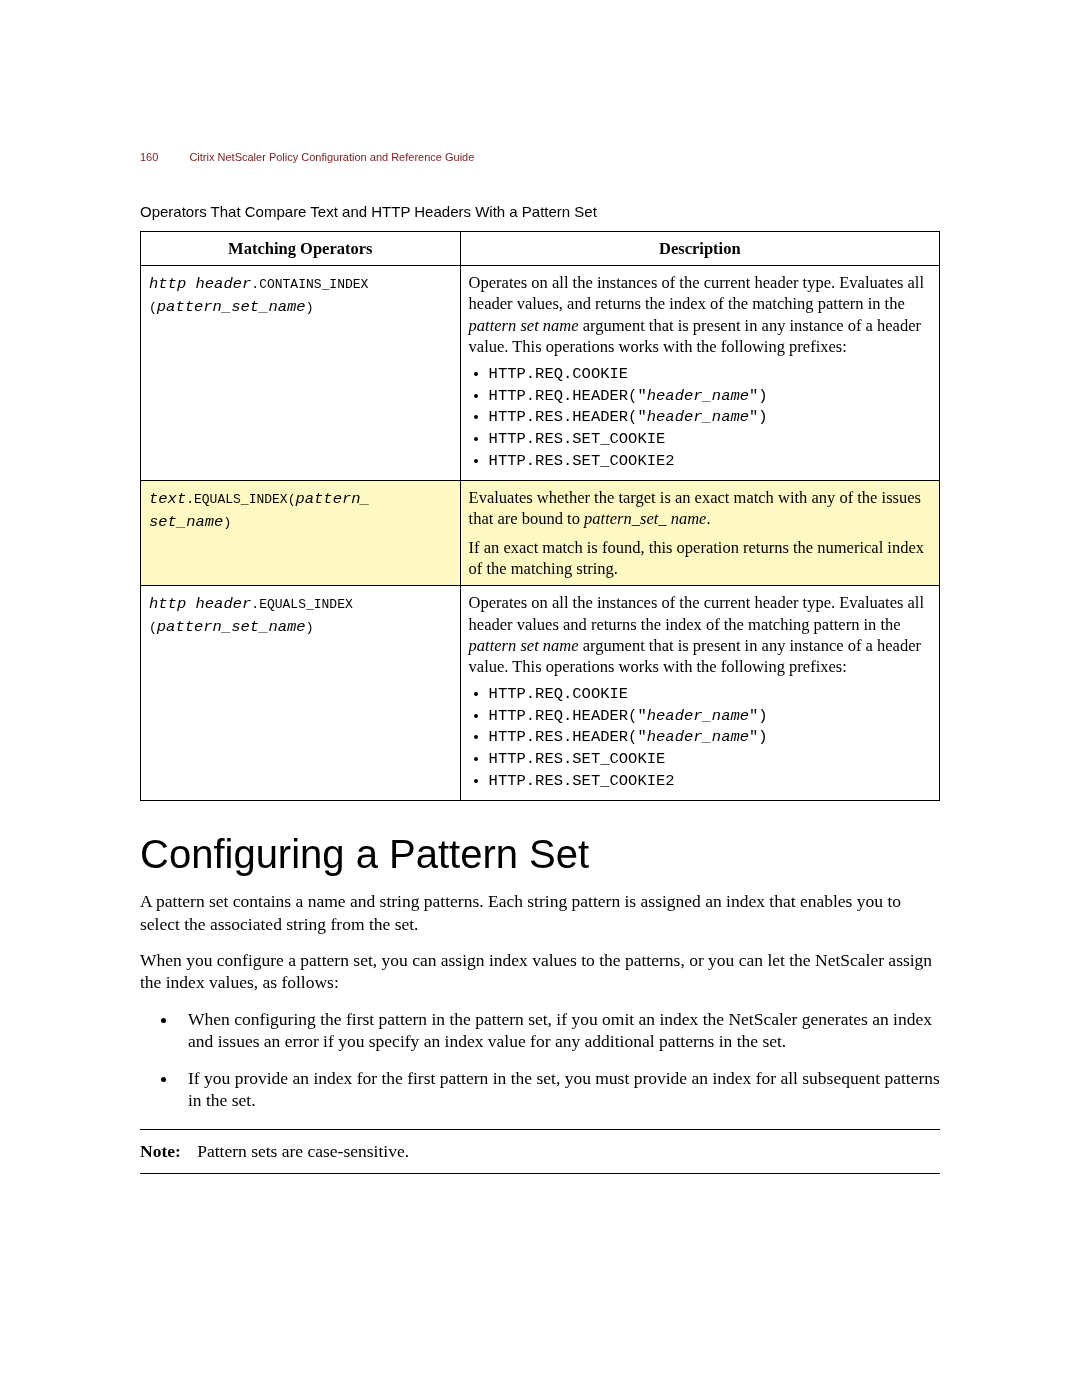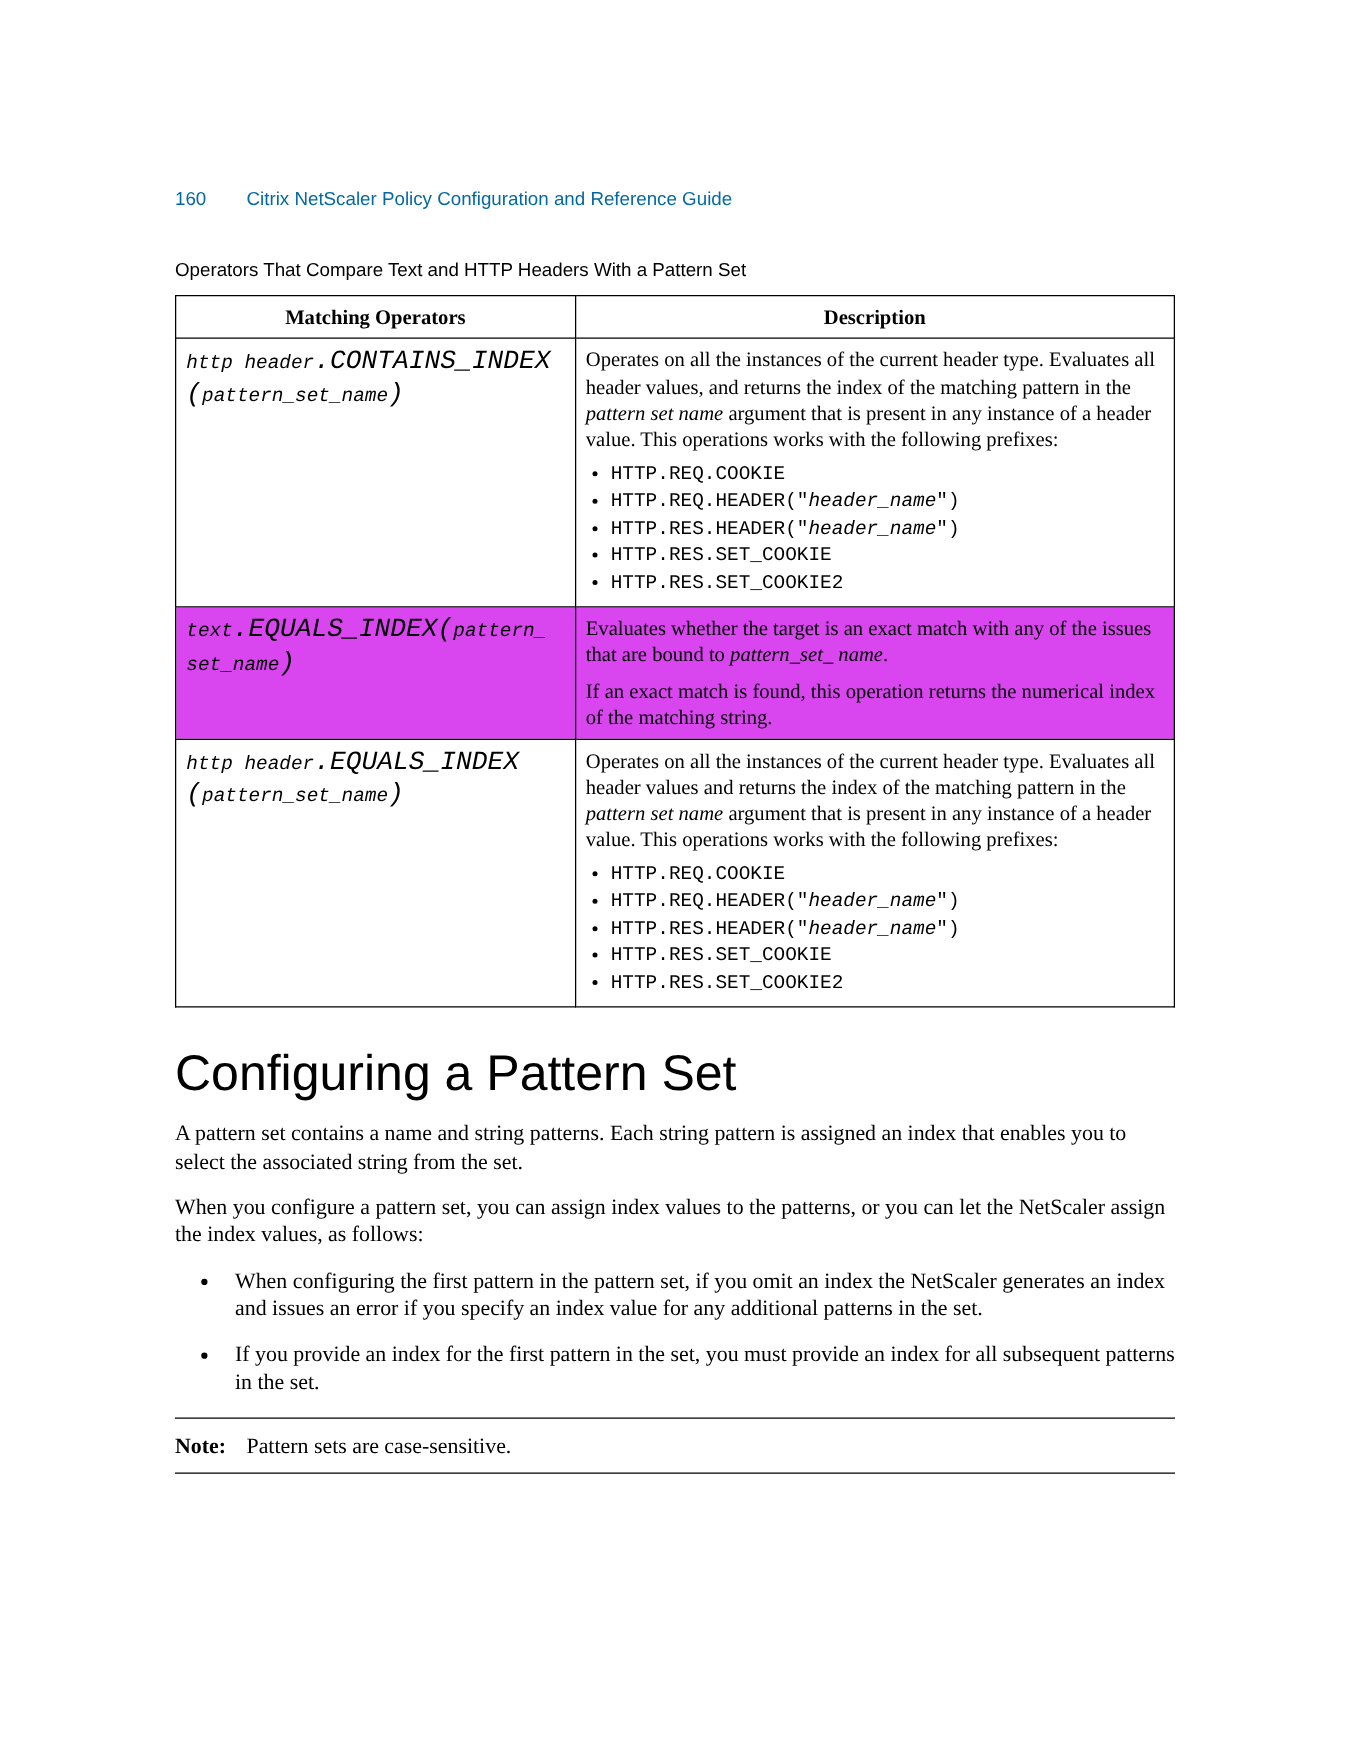--- a/index.html
+++ b/index.html
@@ -6,22 +6,22 @@
   html, body { width: 1080px; height: 1397px; background: #fff; }
   body {
     font-family: "Times New Roman", Times, serif;
     color: #000;
     padding: 150px 140px 0 140px;
     font-size: 17.5px;
     line-height: 1.28;
   }
   .header-line {
     font-family: Arial, Helvetica, sans-serif;
-    font-size: 15px;
-    color: #0369a1;
+    font-size: 11px;
+    color: #7f1d1d;
     margin-bottom: 38px;
   }
   .page-num { display: inline-block; margin-right: 28px; }
   .table-caption {
     font-family: Arial, Helvetica, sans-serif;
     font-size: 15px;
     margin-bottom: 10px;
   }
   table.ops {
     border-collapse: collapse;
@@ -36,24 +36,24 @@
     text-align: left;
     font-size: 16.5px;
   }
   table.ops th {
     font-weight: bold;
     font-family: "Times New Roman", Times, serif;
     text-align: center;
   }
   table.ops col.c1 { width: 40%; }
   table.ops col.c2 { width: 60%; }
-  .code { font-family: "Courier New", Courier, monospace; font-size: 21px; font-style: italic; }
+  .code { font-family: "Courier New", Courier, monospace; font-size: 13px; }
   .codei { font-family: "Courier New", Courier, monospace; font-style: italic; font-size: 15.5px; }
   .it { font-style: italic; }
-  .highlight { background: #d946ef; }
+  .highlight { background: #fef9c3; }
   .desc-para { margin-bottom: 8px; }
   ul.prefix-list { list-style: disc; padding-left: 20px; margin-top: 4px; }
   ul.prefix-list li { font-family: "Courier New", Courier, monospace; font-size: 15.5px; margin: 2px 0; }
   h2.section {
     font-family: Arial, Helvetica, sans-serif;
     font-weight: normal;
     font-size: 40px;
     margin-bottom: 10px;
   }
   p.body { margin-bottom: 14px; }

